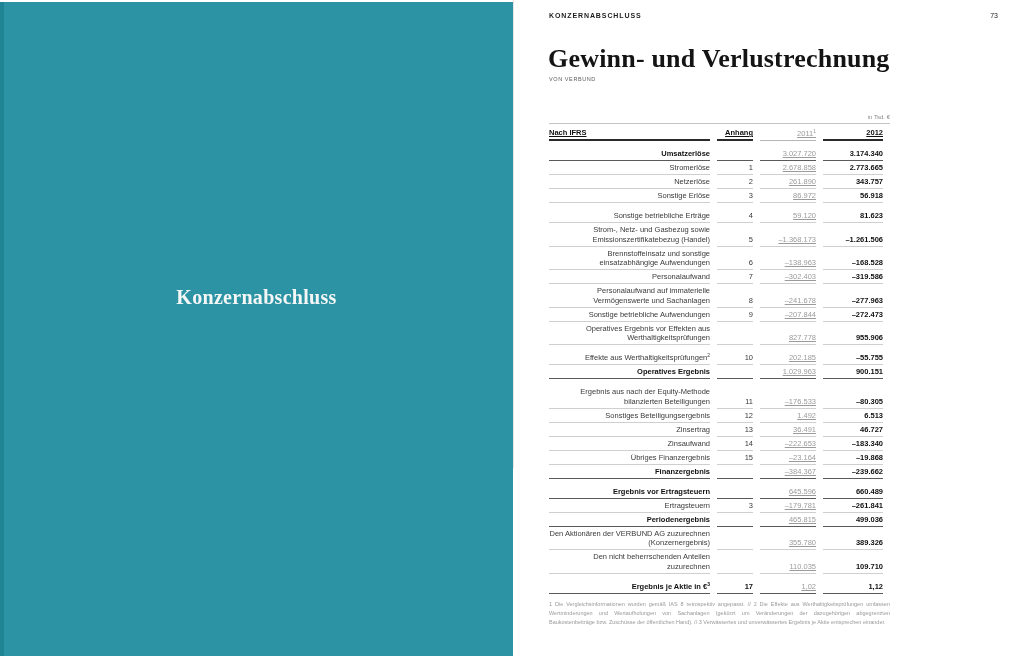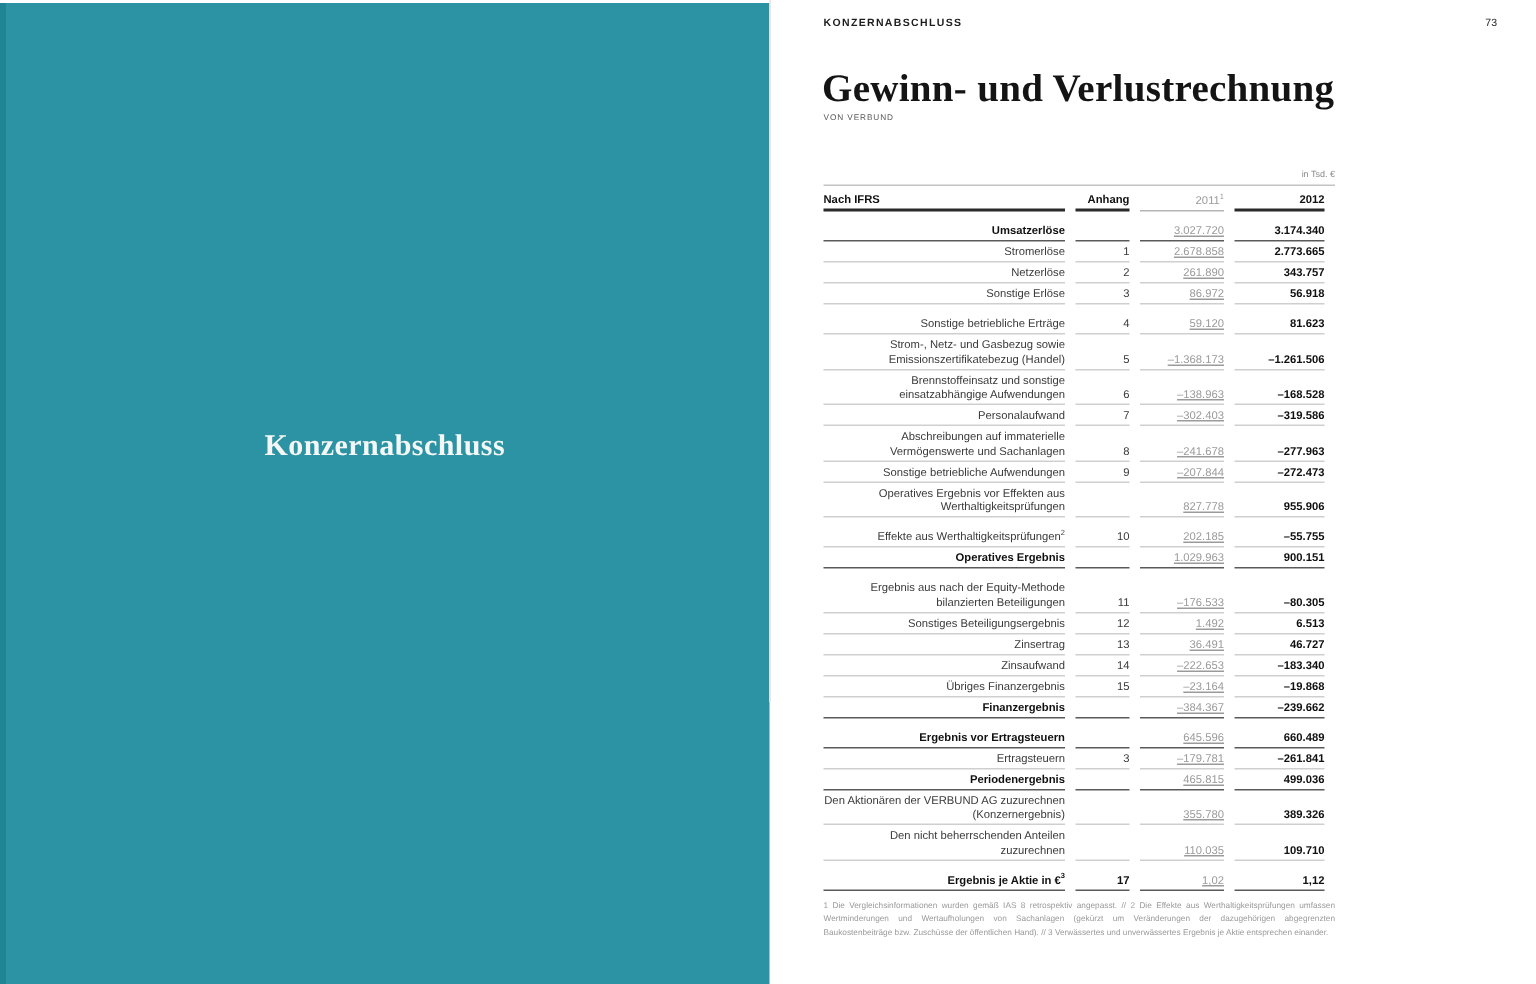--- a/index.html
+++ b/index.html
@@ -39,21 +39,21 @@
     border-bottom: 1px solid #c4c4c4; }
   table.income { width: 348px; margin-left: -7px; border-collapse: separate;
     border-spacing: 7px 0; table-layout: fixed; margin-top: 2px; }
   col.c-label { width: auto; }
   col.c-anhang { width: 36px; }
   col.c-y2011 { width: 56px; }
   col.c-y2012 { width: 60px; }
 
   th, td { font-size: 7.5px; line-height: 9.5px; vertical-align: bottom;
     padding: 2px 0 1.5px 0; font-weight: normal; }
-  th { border-bottom: 2px solid #2a2a2a; color: #111; font-weight: bold; }
+  th { border-bottom: 2px solid #2a2a2a; color: #111; font-weight: bold; text-decoration: underline; }
   th.h-label { text-align: left; }
   th.h-anhang, th.h-2012 { text-align: right; }
   th.h-2011 { text-align: right; color: #9b9b9b; font-weight: normal;
     border-bottom: 1px solid #b5b5b5; }
   sup { font-size: 5px; line-height: 0; }
 
   td { border-bottom: 1px solid #cfcfcf; color: #3a3a3a; }
   td.v-label { text-align: right; }
   td.v-anhang { text-align: right; color: #3a3a3a; }
   td.v-2011 { text-align: right; color: #9b9b9b; text-decoration: underline; }
@@ -152,21 +152,21 @@
               <td class="v-2011">–138.963</td>
               <td class="v-2012">–168.528</td>
             </tr>
             <tr>
               <td class="v-label">Personalaufwand</td>
               <td class="v-anhang">7</td>
               <td class="v-2011">–302.403</td>
               <td class="v-2012">–319.586</td>
             </tr>
             <tr>
-              <td class="v-label">Abschreibungen auf immaterielle Vermögenswerte und Sachanlagen</td>
+              <td class="v-label">Personalaufwand auf immaterielle Vermögenswerte und Sachanlagen</td>
               <td class="v-anhang">8</td>
               <td class="v-2011">–241.678</td>
               <td class="v-2012">–277.963</td>
             </tr>
             <tr>
               <td class="v-label">Sonstige betriebliche Aufwendungen</td>
               <td class="v-anhang">9</td>
               <td class="v-2011">–207.844</td>
               <td class="v-2012">–272.473</td>
             </tr>

